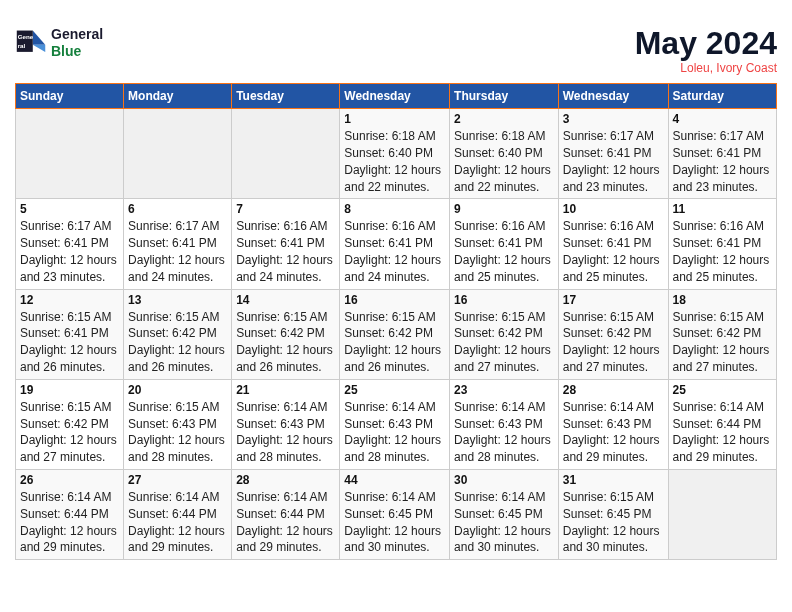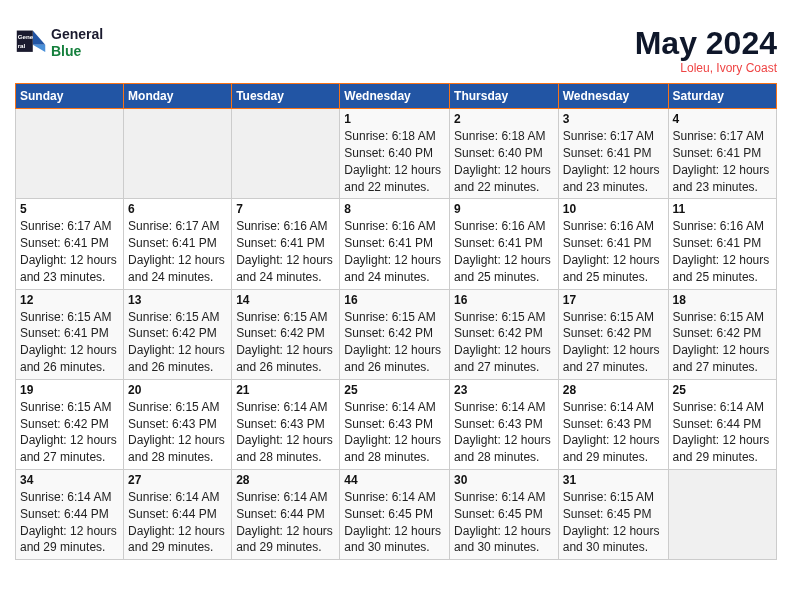--- a/index.html
+++ b/index.html
@@ -280,21 +280,21 @@
           </td>
           <td>
             <div class="day-number">25</div>
             <div class="day-info" style="white-space: pre-wrap;">Sunrise: 6:14 AM
 Sunset: 6:44 PM
 Daylight: 12 hours and 29 minutes.</div>
           </td>
         </tr>
         <tr>
           <td>
-            <div class="day-number">34</div>
+            <div class="day-number">26</div>
             <div class="day-info" style="white-space: pre-wrap;">Sunrise: 6:14 AM
 Sunset: 6:44 PM
 Daylight: 12 hours and 29 minutes.</div>
           </td>
           <td>
             <div class="day-number">27</div>
             <div class="day-info" style="white-space: pre-wrap;">Sunrise: 6:14 AM
 Sunset: 6:44 PM
 Daylight: 12 hours and 29 minutes.</div>
           </td>

